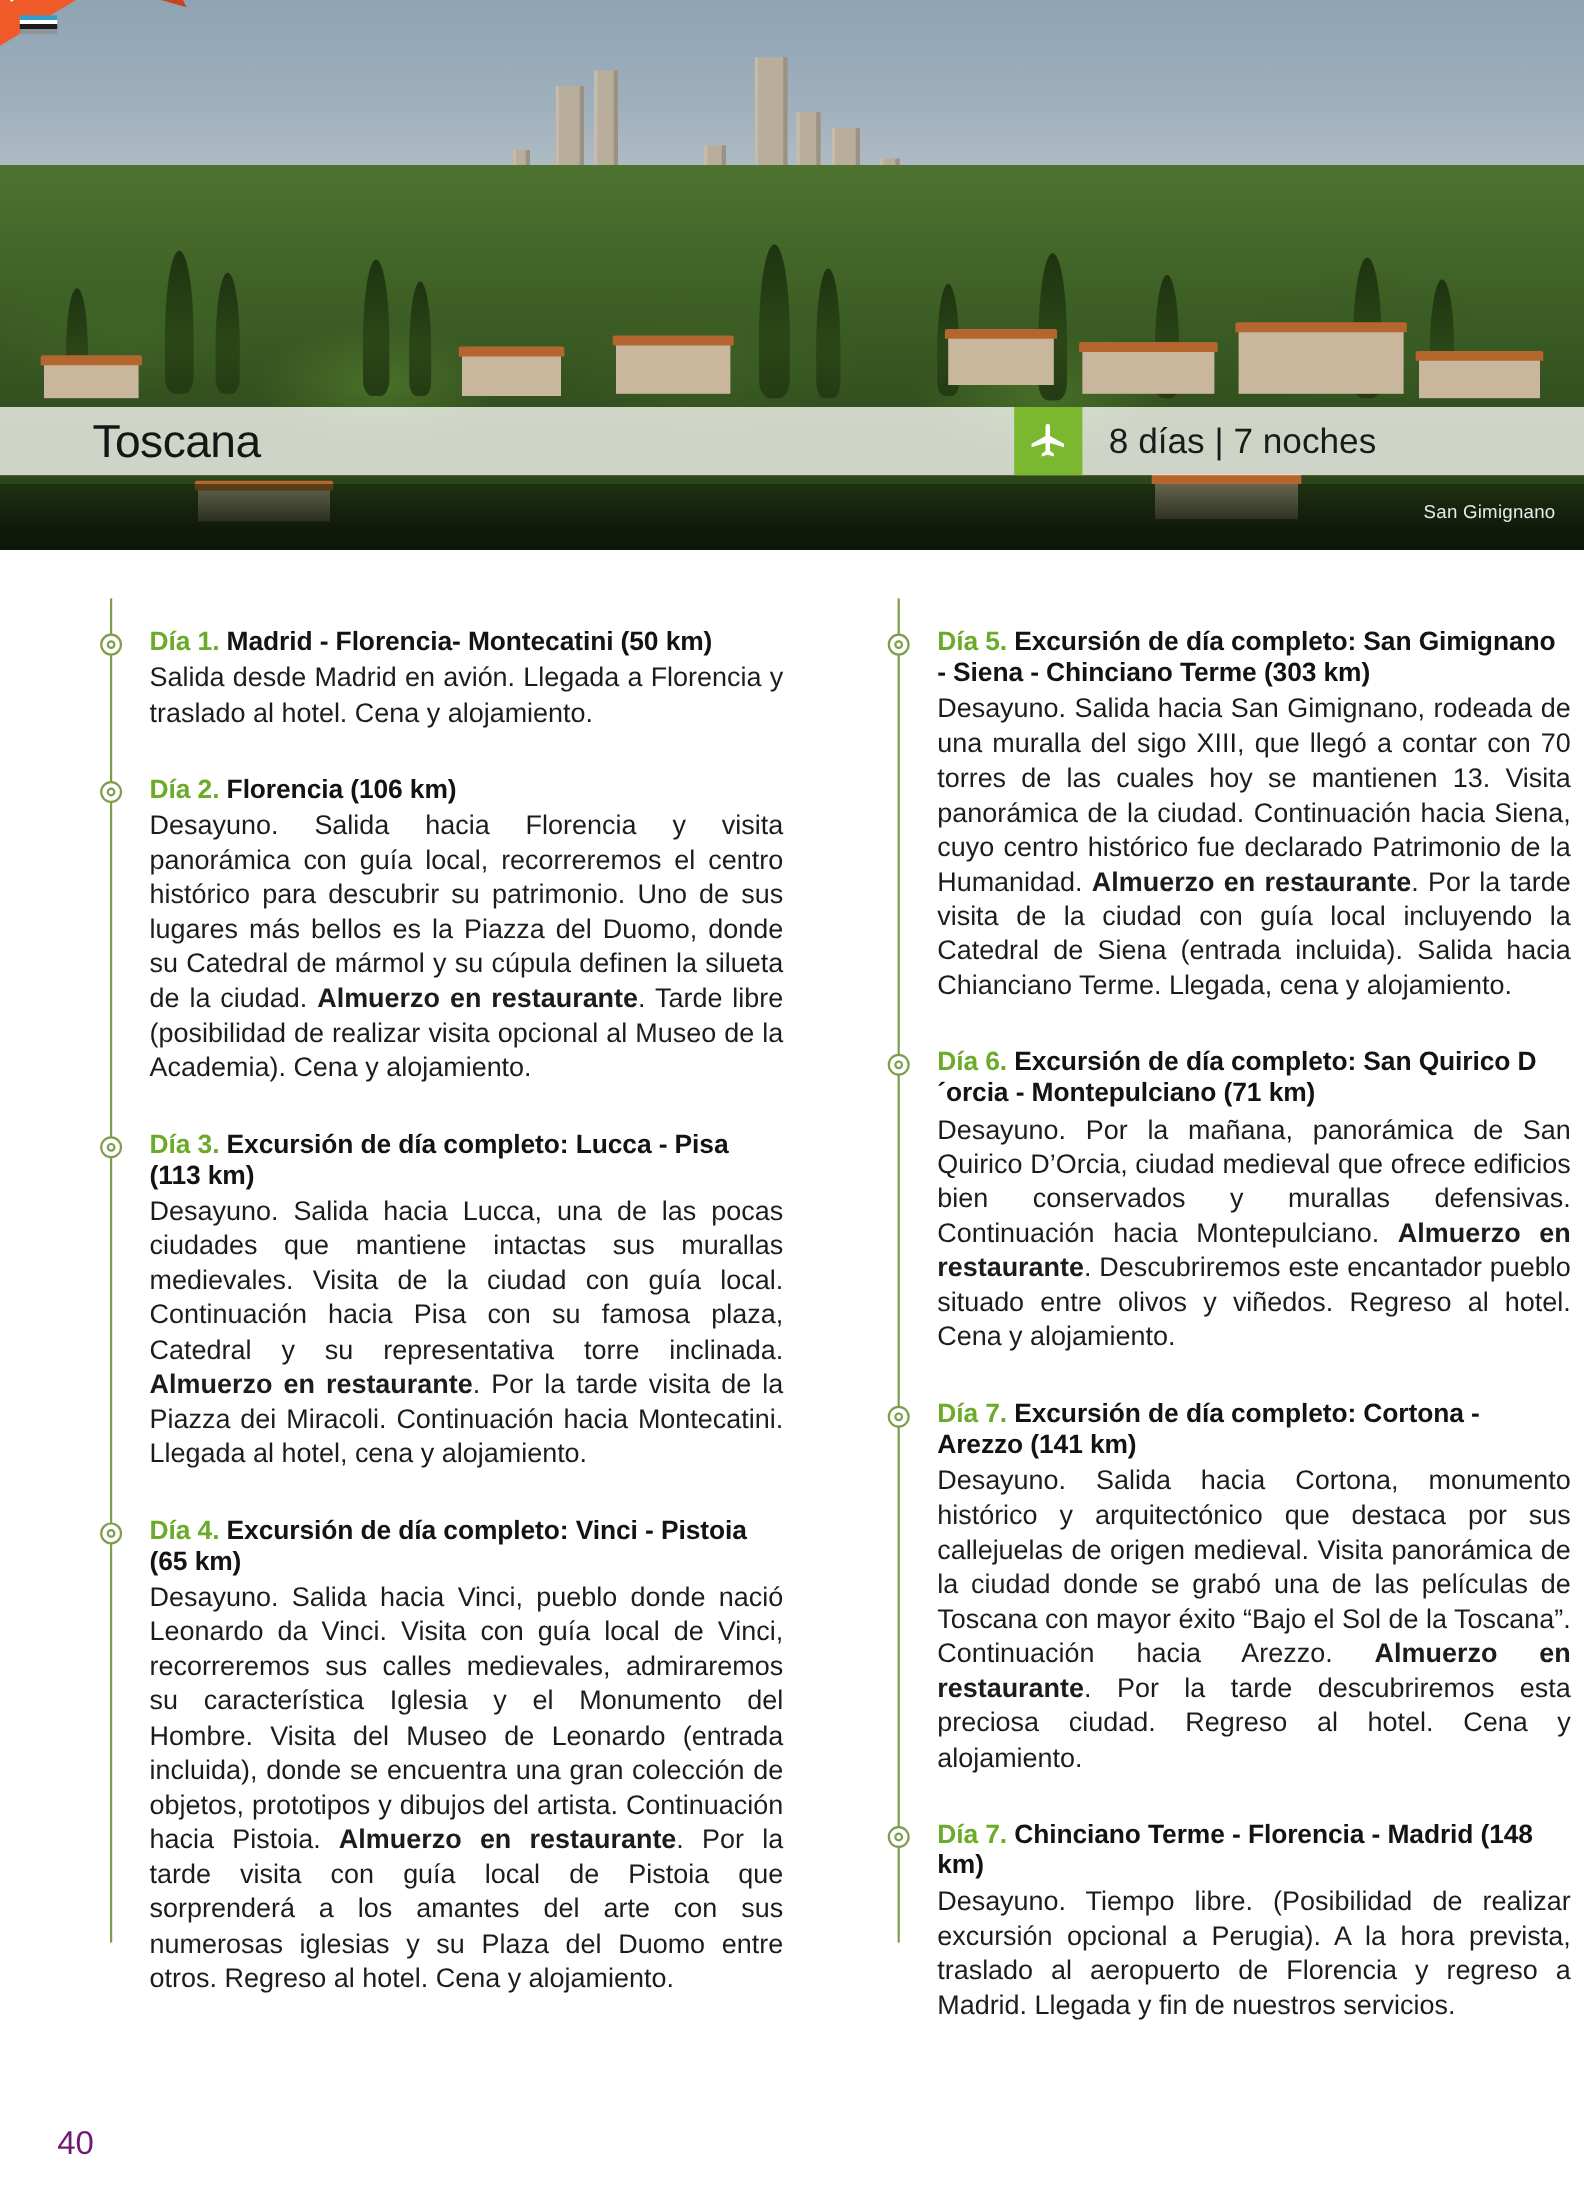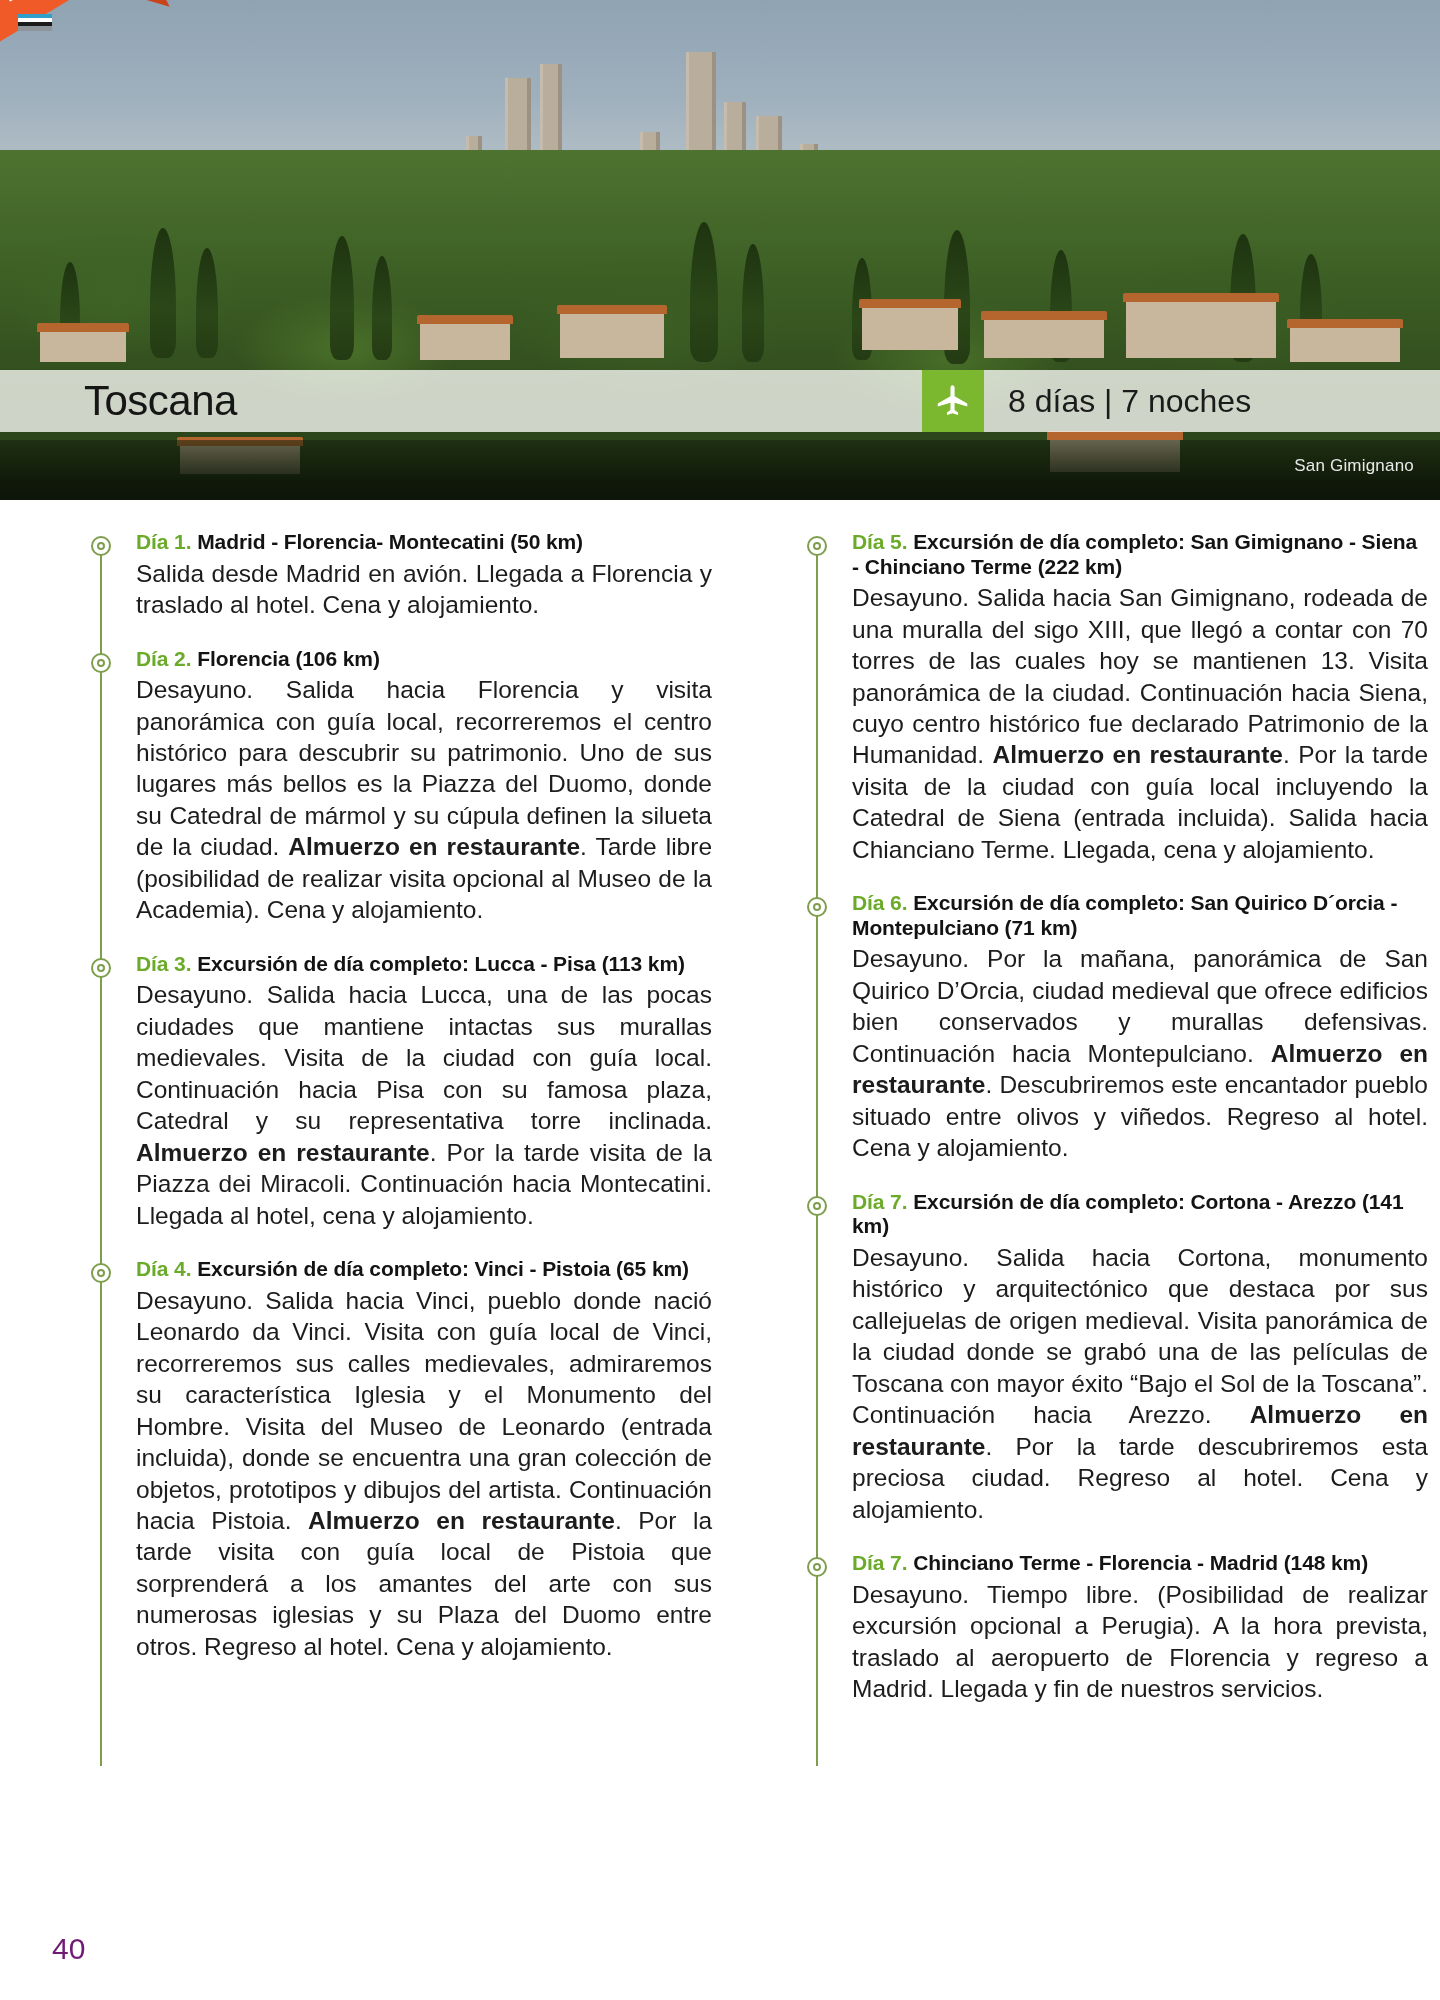--- a/index.html
+++ b/index.html
@@ -236,26 +236,27 @@
     width: 8px;
     height: 8px;
     border: 2px solid #7e9e4e;
     border-radius: 50%;
     box-sizing: border-box;
   }
 
   .day-body { margin-left: 44px; }
 
   .day-head {
-    font-size: 21px;
+    font-size: 24px;
     font-weight: bold;
     color: #131313;
     line-height: 1.17;
     margin-bottom: 3px;
     letter-spacing: -0.1px;
+    margin-top: 40px;
   }
   .day-label { color: #6cab2a; }
 
   .day-text {
     font-size: 24.5px;
     color: #1c1c1c;
     line-height: 1.285;
     text-align: justify;
     text-justify: inter-word;
     hyphens: manual;
@@ -415,21 +416,21 @@
   </div>
 
   <div class="col col-right">
     <div class="rail"></div>
 
     <div class="day">
       <div class="marker"></div>
       <div class="day-body">
         <div class="day-head">
           <span class="day-label">Día 5.</span>
-          <span>Excursión de día completo: San Gimignano - Siena - Chinciano Terme (222 km)</span>
+          <span>Excursión de día completo: San Gimignano - Siena - Chinciano Terme (303 km)</span>
         </div>
         <div class="day-text">Desayuno. Salida hacia San Gimignano, rodeada de una muralla del sigo XIII, que llegó a contar con 70 torres de las cuales hoy se mantienen 13. Visita panorámica de la ciudad. Continuación hacia Siena, cuyo centro histórico fue declarado Patrimonio de la Humanidad. <b>Almuerzo en restaurante</b>. Por la tarde visita de la ciudad con guía local incluyendo la Catedral de Siena (entrada incluida). Salida hacia Chianciano Terme. Llegada, cena y alojamiento.</div>
       </div>
     </div>
 
     <div class="day">
       <div class="marker"></div>
       <div class="day-body">
         <div class="day-head">
           <span class="day-label">Día 6.</span>

